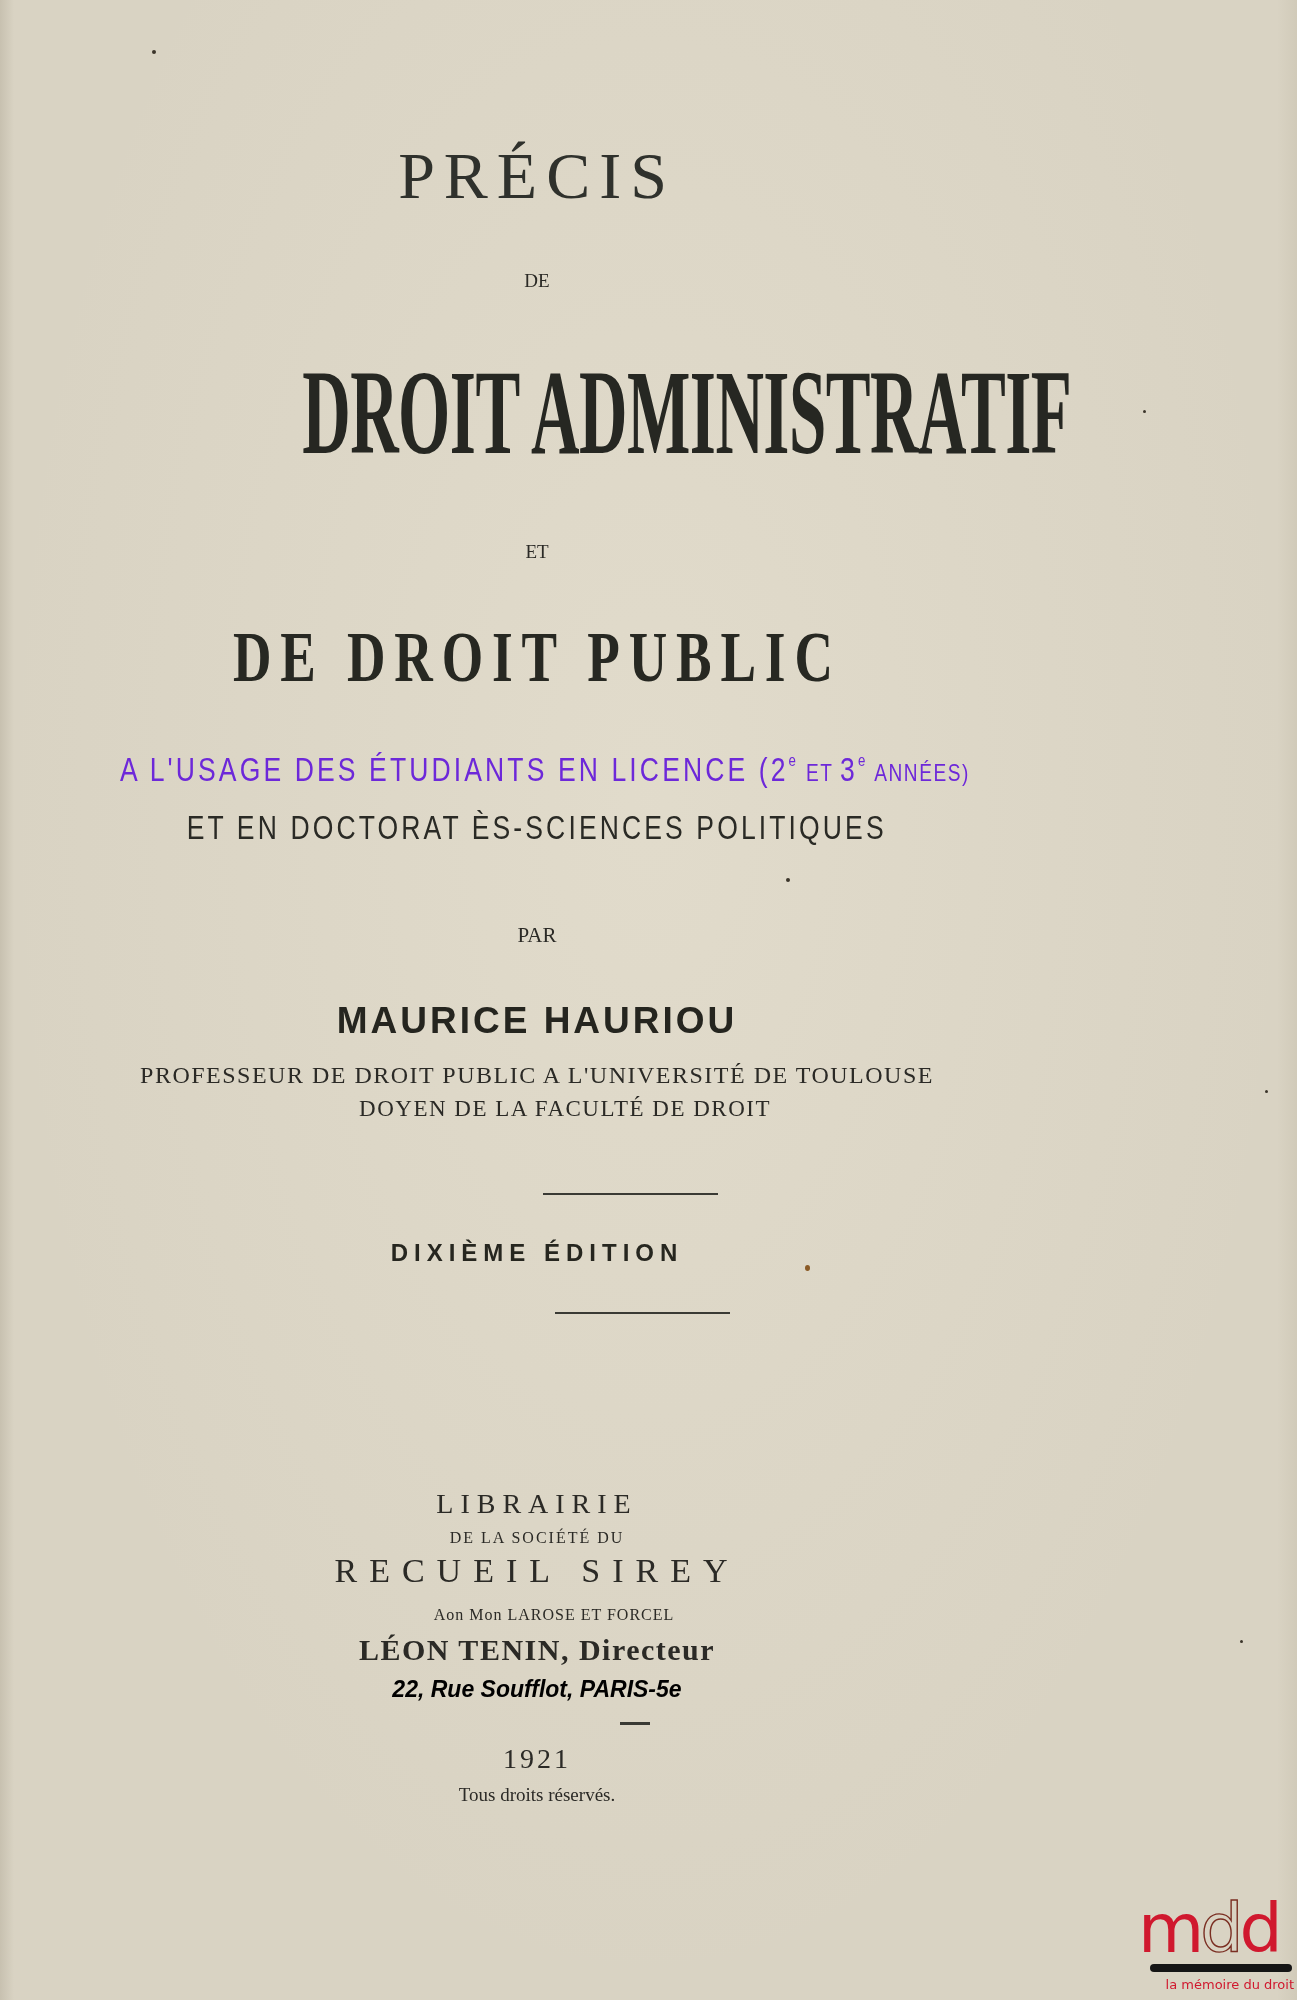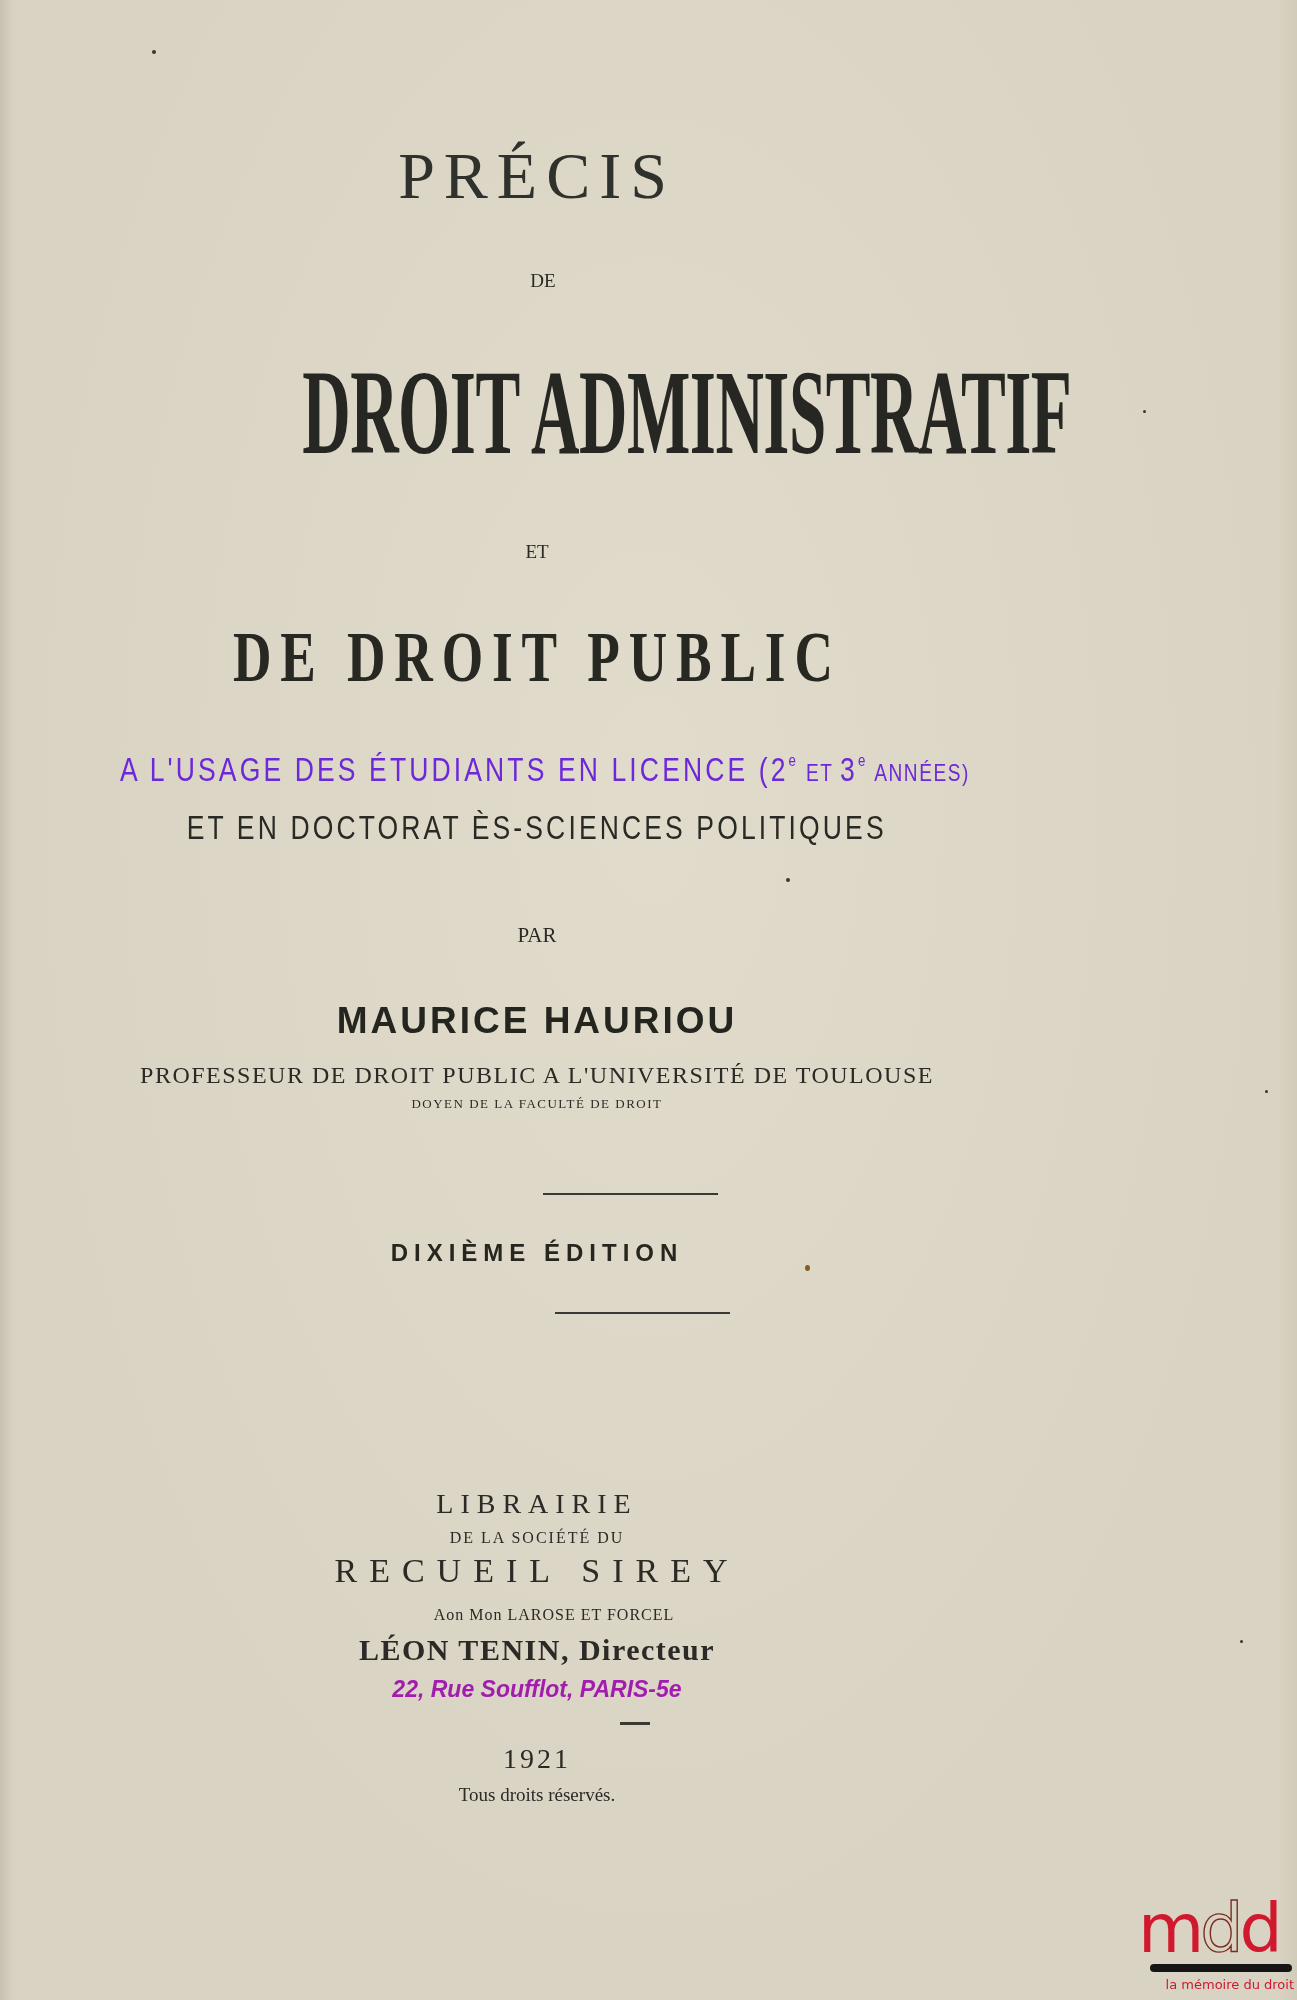--- a/index.html
+++ b/index.html
@@ -11,46 +11,46 @@
       linear-gradient(90deg, rgba(120,110,90,0.18) 0px, rgba(120,110,90,0) 14px),
       linear-gradient(270deg, rgba(150,140,115,0.12) 0px, rgba(150,140,115,0) 20px);
     color:#2b2a26;
   }
   .line { position:absolute; left:0; width:1074px; text-align:center; white-space:nowrap; }
   .serif { font-family:"Liberation Serif","DejaVu Serif",serif; }
   .sans { font-family:"Liberation Sans","DejaVu Sans",sans-serif; }
   .condensed { display:inline-block; transform-origin:center; }
 
   #precis { top:138px; font-size:66px; letter-spacing:9px; color:#2f312c; }
-  #de1 { top:270px; font-size:19px;padding-left:6px; }
+  #de1 { top:270px; font-size:19px; }
   #droit-admin { top:344px; font-size:120px; font-weight:bold; color:#262722; }
   #droit-admin .condensed { transform:scaleX(0.56); letter-spacing:-1px; }
   #et1 { top:541px; font-size:19px; }
   #droit-public { top:616px; font-size:72px; font-weight:bold; color:#272822; }
   #droit-public .condensed { transform:scaleX(0.74); letter-spacing:12px; }
   #usage1 { top:750px; font-size:34px; color:#6d28d9; }
   #usage1 .condensed, #usage2 .condensed { transform:scaleX(0.78); letter-spacing:4px; }
   #usage2 { top:808px; font-size:34px; color:#2a2a25; }
   .small-caps { font-size:0.72em; letter-spacing:2px; }
   sup { font-size:0.5em; vertical-align:0.9em; }
   #par { top:923px; font-size:21px; }
   #author { top:1000px; font-size:37px; font-weight:bold; letter-spacing:3px; color:#25251f; }
   #title1 { top:1062px; font-size:24px; letter-spacing:1.5px; }
-  #title2 { top:1096px; font-size:13px; letter-spacing:1.5px; }
+  #title2 { top:1096px; font-size:23px; letter-spacing:1.5px;padding-left:28px; }
   .rule { position:absolute; height:2px; background:#3a3a34; }
   #rule-top { top:1193px; left:543px; width:175px; }
   #rule-bottom { top:1312px; left:555px; width:175px; }
   #edition { top:1239px; font-size:24px; font-weight:bold; letter-spacing:6px; color:#26261f; }
 
   #librairie { top:1488px; font-size:28px; letter-spacing:7px; }
   #societe { top:1529px; font-size:16px; letter-spacing:2px; }
   #recueil { top:1552px; font-size:34px; letter-spacing:12px; }
   #successors { top:1606px; font-size:16px; letter-spacing:1px;padding-left:17px; }
   #publisher-name { top:1633px; font-size:30px; font-weight:bold; letter-spacing:1.5px; }
-  #address { top:1676px; font-size:23px; font-style:italic; font-weight:bold; color:#a21caf; }
+  #address { top:1676px; font-size:23px; font-style:italic; font-weight:bold; color:#000000; }
   #rule-mini { top:1722px; left:620px; width:30px; height:3px; }
   #year { top:1743px; font-size:28px; letter-spacing:3px; }
   #rights { top:1784px; font-size:19px; }
 
   #logo { position:absolute; left:1138px; top:1895px; width:156px; height:105px; }
   #logo-mark { position:absolute; left:0; top:0; font-family:"DejaVu Sans","Liberation Sans",sans-serif; font-size:68px; line-height:68px; letter-spacing:-4px; white-space:nowrap; }
   #logo-mark .m { color:#d0182e; }
   #logo-mark .d-outline { color:transparent; -webkit-text-stroke:1.4px #7a2e22; }
   #logo-mark .d-solid { color:#d0182e; }
   #logo-bar { position:absolute; left:12px; top:69px; width:142px; height:8px; background:#151515; border-radius:4px; }

